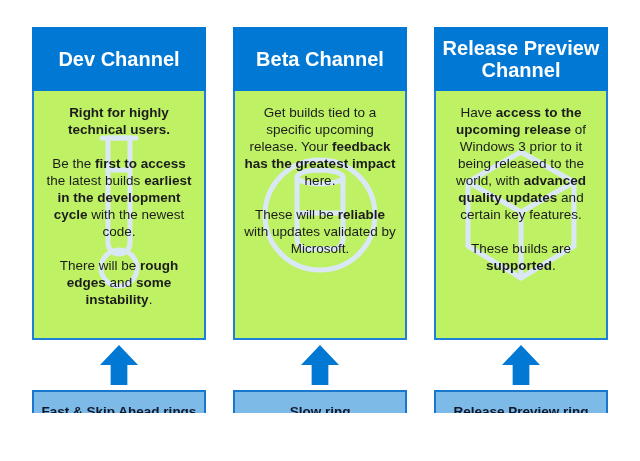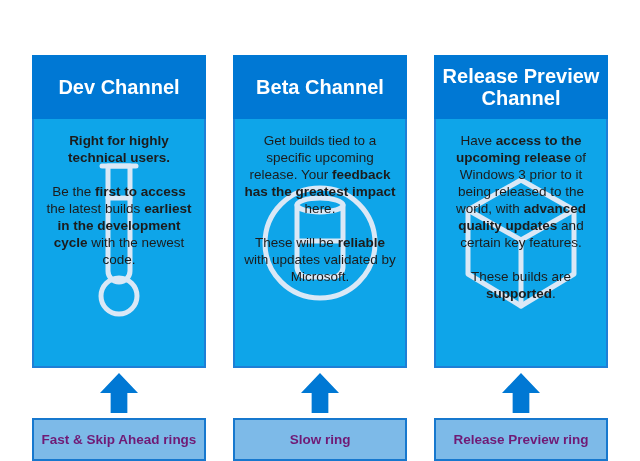--- a/index.html
+++ b/index.html
@@ -1,29 +1,29 @@
 <!DOCTYPE html>
 <html><head>
 <meta charset="utf-8">
 <style>
   html,body{margin:0;padding:0;background:#ffffff;}
   .canvas{
-    width:640px;height:461px;box-sizing:border-box;background:#fff;
-    display:flex;gap:27px;padding:27px 0 0 32px;align-items:flex-end;
+    width:640px;height:413px;box-sizing:border-box;background:#fff;
+    display:flex;gap:27px;padding:27px 0 0 32px;align-items:flex-start;
     font-family:"Liberation Sans","DejaVu Sans",sans-serif;
     position:relative;overflow:hidden;
   }
   .col{width:174px;display:flex;flex-direction:column;}
   .hdr{
     height:64px;background:#0078D4;color:#fff;font-weight:700;
     font-size:20px;line-height:22px;display:flex;align-items:center;
     justify-content:center;text-align:center;padding:0 6px;box-sizing:border-box;
   }
   .box{
-    height:249px;border:2px solid #1E7FD6;border-top:none;background:#0ea5e9;
+    height:249px;border:2px solid #1E7FD6;border-top:none;background:#bef264;
     box-sizing:border-box;position:relative;overflow:hidden;
   }
   .body-text{
     position:relative;z-index:1;padding:13px 9px 0;text-align:center;
   }
   .body-text p{
     margin:0 0 17px;font-size:13.5px;line-height:17px;color:#1c1c1c;font-weight:400;
   }
   .body-text b{font-weight:700;}
   .wm{
@@ -31,21 +31,21 @@
   }
   .wm svg{display:none;}
   .arrowzone{height:50px;display:flex;align-items:center;justify-content:center;}
   .arrow{
     width:38px;height:40px;background:#0078D4;
     clip-path:polygon(50% 0,100% 50%,72% 50%,72% 100%,28% 100%,28% 50%,0 50%);
   }
   .ring{
     height:43px;background:#7DBAE8;border:2px solid #1778CE;box-sizing:border-box;
     display:flex;align-items:center;justify-content:center;
-    color:#701a75;font-weight:700;font-size:13.5px;text-align:center;padding:0 4px;
+    color:#0f172a;font-weight:700;font-size:13.5px;text-align:center;padding:0 4px;
   }
 </style>
 </head>
 <body>
 
 <div class="canvas">
 
   <div class="col">
     <div class="hdr">Dev Channel</div>
     <div class="box">
@@ -54,20 +54,21 @@
           <path d="M44 8 h22 v105 a11 11 0 0 1 -22 0 z"></path>
           <line x1="38" y1="8" x2="72" y2="8"></line>
           <line x1="44" y1="40" x2="66" y2="40"></line>
           <circle cx="55" cy="138" r="18"></circle>
         </svg>
 
       </div>
       <div class="body-text">
           <p><b>Right for highly technical users.</b></p>
           <p><span>Be the </span><b>first to access</b><span> the latest builds </span><b>earliest in the development cycle</b><span> with the newest code.</span></p>
+          <p><span>There will be </span><b>rough edges</b><span> and </span><b>some instability</b><span>.</span></p>
         </div>
     </div>
     <div class="arrowzone">
       <div class="arrow"></div>
     </div>
     <div class="ring">Fast &amp; Skip Ahead rings</div>
   </div>
 
   <div class="col">
     <div class="hdr">Beta Channel</div>

